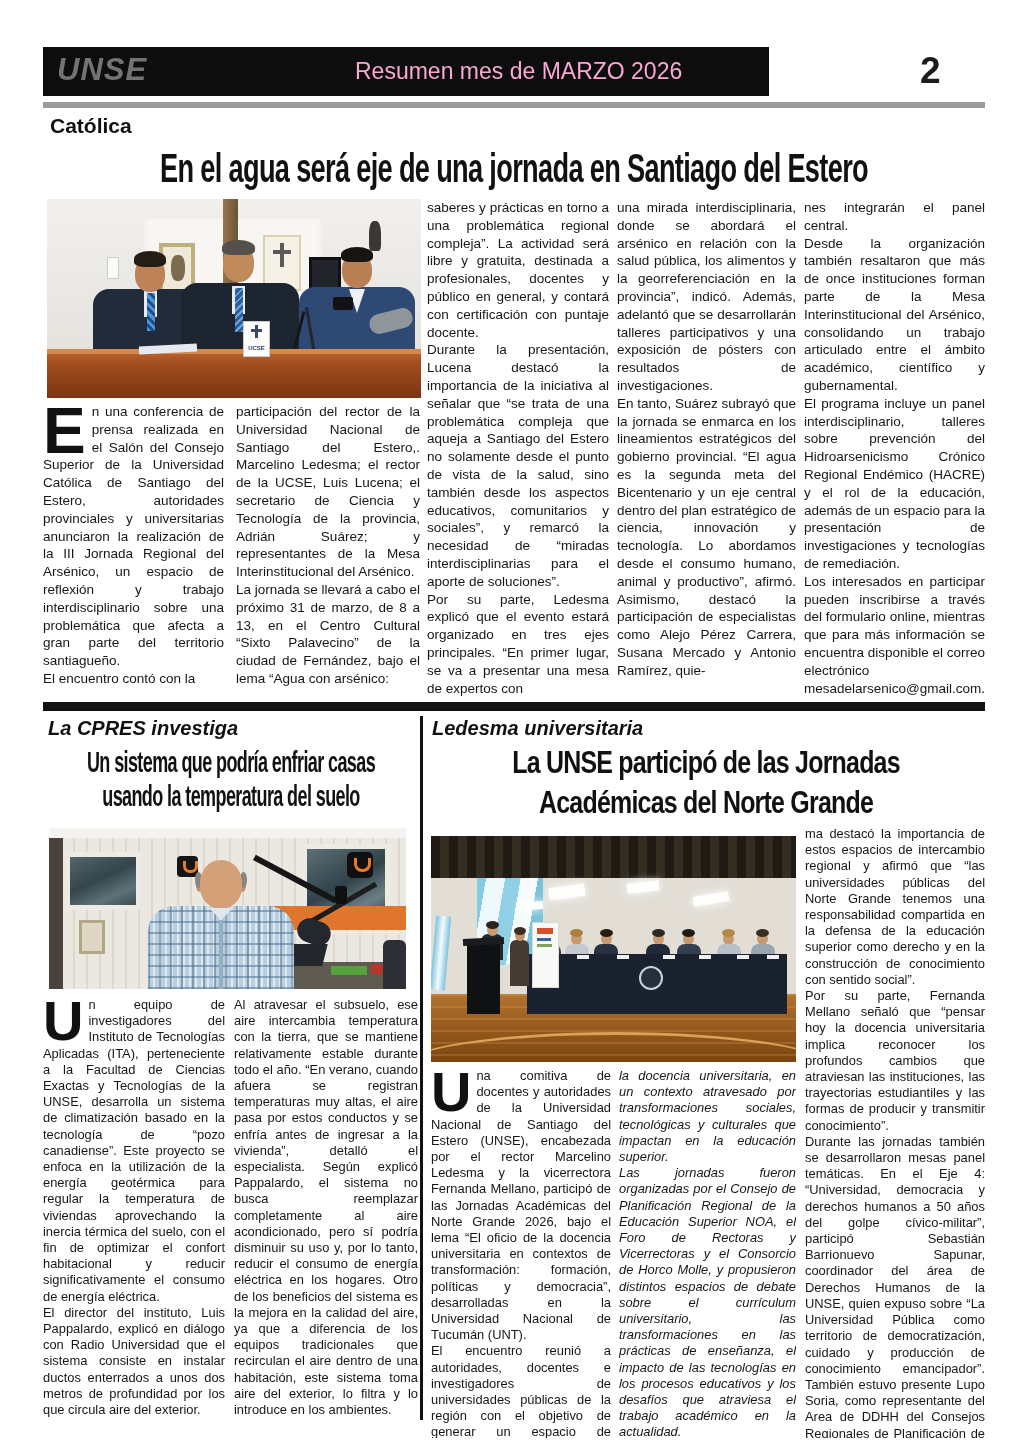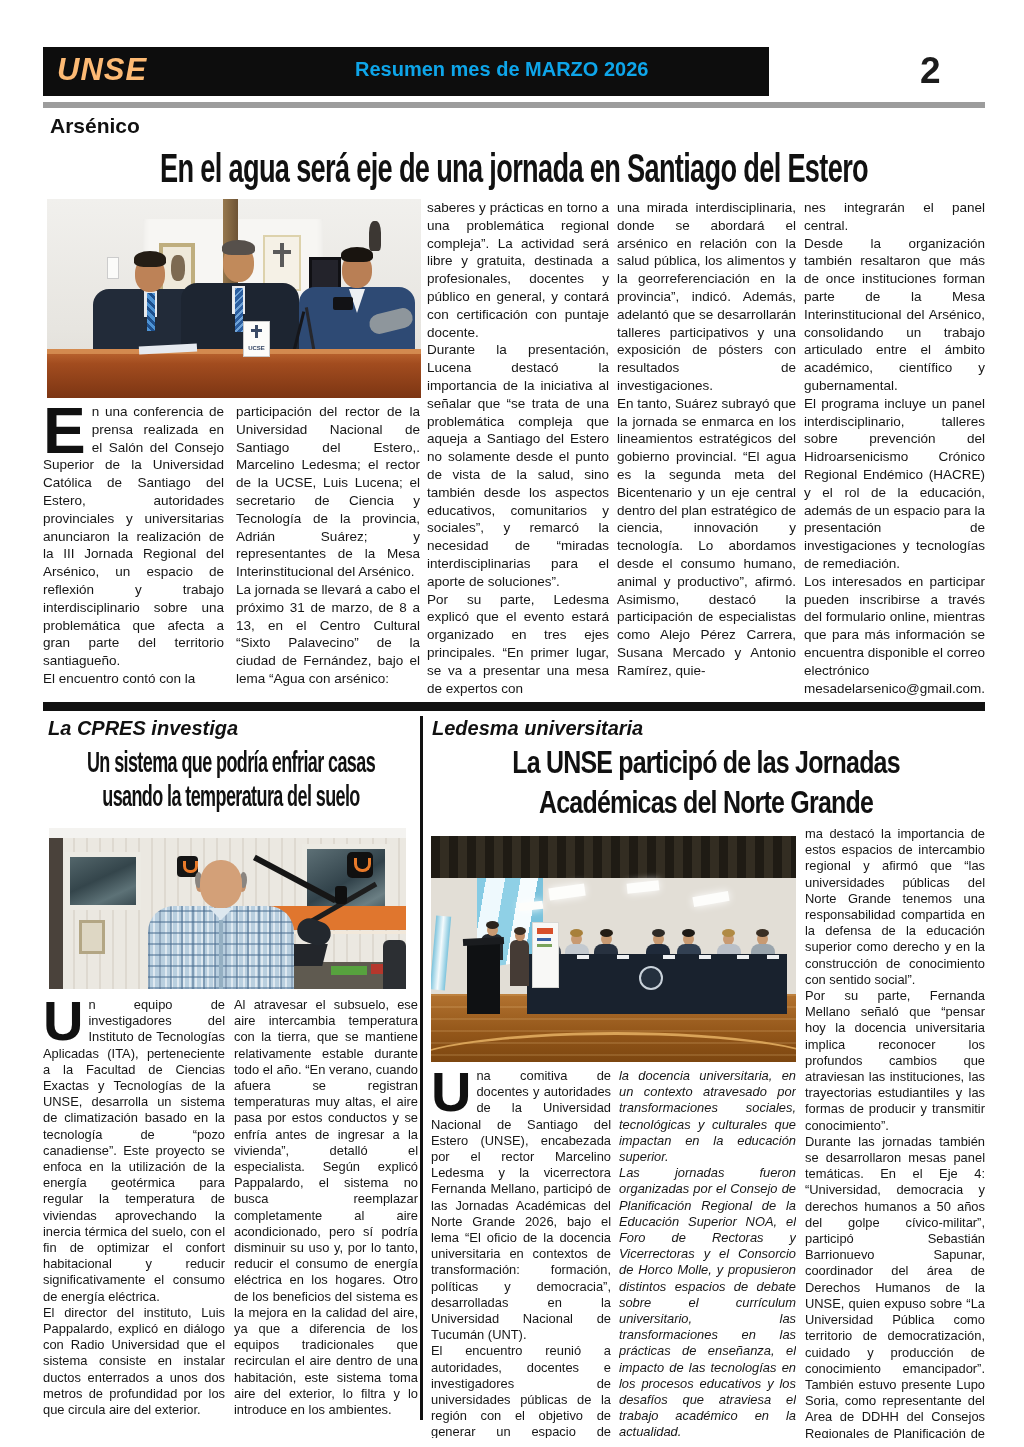--- a/index.html
+++ b/index.html
@@ -1,22 +1,22 @@
 <!DOCTYPE html>
 <html><head>
 <meta charset="utf-8">
 <style>
   html,body{margin:0;padding:0;background:#ffffff;}
   .page{position:relative;width:1024px;height:1447px;background:#fff;font-family:"Liberation Sans",sans-serif;overflow:hidden;}
   .abs{position:absolute;}
 
   
   .hbar{position:absolute;left:43px;top:47px;width:726px;height:49px;background:#0d0d0d;}
-  .brand{position:absolute;left:14px;top:5px;color:#fdba74;font-size:31px;font-weight:700;font-style:italic;letter-spacing:1px;}
-  .htitle{position:absolute;left:312px;top:11px;color:#0ea5e9;font-size:20px;font-weight:700;}
+  .brand{position:absolute;left:14px;top:5px;color:#737373;font-size:31px;font-weight:700;font-style:italic;letter-spacing:1px;}
+  .htitle{position:absolute;left:312px;top:11px;color:#f9a8d4;font-size:23px;font-weight:400;}
   .lbox{position:absolute;left:769px;top:47px;width:216px;height:50px;background:#fff;border:1px solid #c6c6c6;box-sizing:border-box;}
   .lg-www{position:absolute;left:5px;top:8px;font-size:9px;font-weight:700;color:#222;}
   .lg-sgo{position:absolute;left:30px;top:1px;font-size:19px;font-weight:700;color:#f7941d;text-shadow:-1px -1px 0 #2e3192,1px -1px 0 #2e3192,-1px 1px 0 #2e3192,1px 1px 0 #2e3192;}
   .lg-icon{position:absolute;left:70px;top:3px;width:11px;height:15px;background:#2e3192;border-radius:2px;}
   .lg-icon:before{content:"";position:absolute;left:3px;top:2px;width:3px;height:11px;background:#f7941d;}
   .lg-not{position:absolute;left:18px;top:17px;font-size:15px;font-weight:700;color:#f7941d;text-shadow:-1px -1px 0 #2e3192,1px -1px 0 #2e3192,-1px 1px 0 #2e3192,1px 1px 0 #2e3192;}
   .lg-com{position:absolute;left:86px;top:24px;font-size:8px;font-weight:700;color:#222;}
   .lg-t1{position:absolute;left:8px;top:34px;font-size:6.5px;color:#444;}
   .lg-t2{position:absolute;left:30px;top:41px;font-size:6.5px;font-weight:700;color:#444;}
   .pnum{position:absolute;left:920px;top:50px;font-size:37px;font-weight:700;color:#1c1c1c;}
@@ -165,21 +165,21 @@
 
 <div class="page">
 
   <div class="hbar">
       <span class="brand">UNSE</span>
       <span class="htitle">Resumen mes de MARZO 2026</span>
     </div>
   <div class="pnum">2</div>
   <div class="rule-gray"></div>
 
-  <div class="kicker k1">Arsénico</div>
+  <div class="kicker k1">Católica</div>
   <div class="hl hl1">En el agua será eje de una jornada en Santiago del Estero</div>
 
   <div class="photo photo1">
     <div class="abs p1-niche"></div>
     <div class="abs p1-beam"></div>
     <div class="abs p1-shelf"></div>
     <div class="abs p1-frame1"></div>
     <div class="abs p1-portrait"></div>
     <div class="abs p1-cert"></div>
     <div class="abs p1-crossv"></div>

